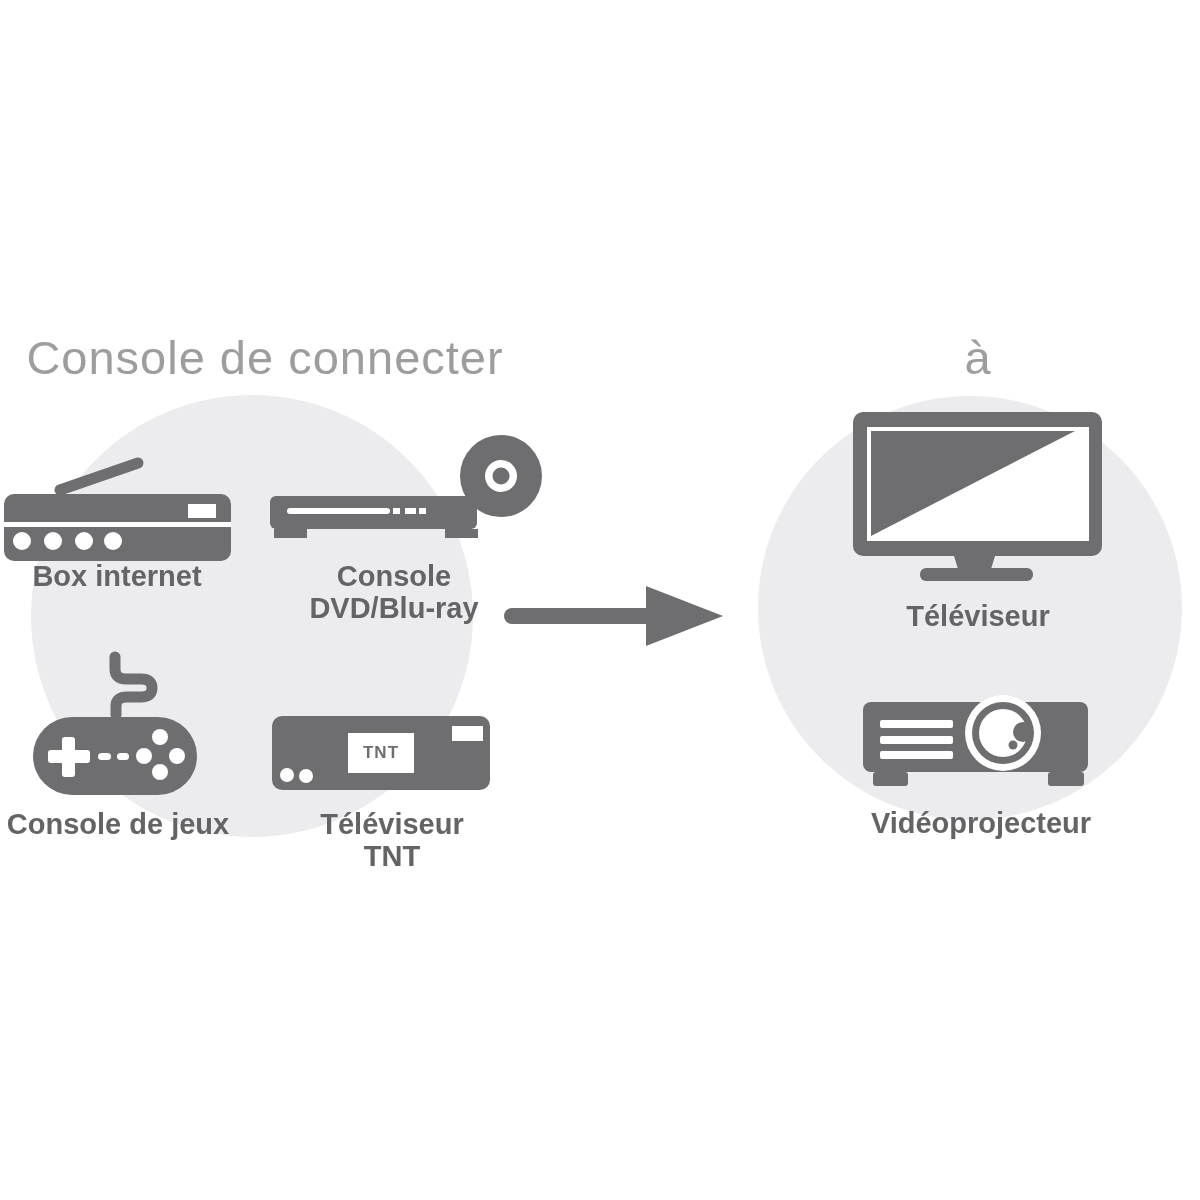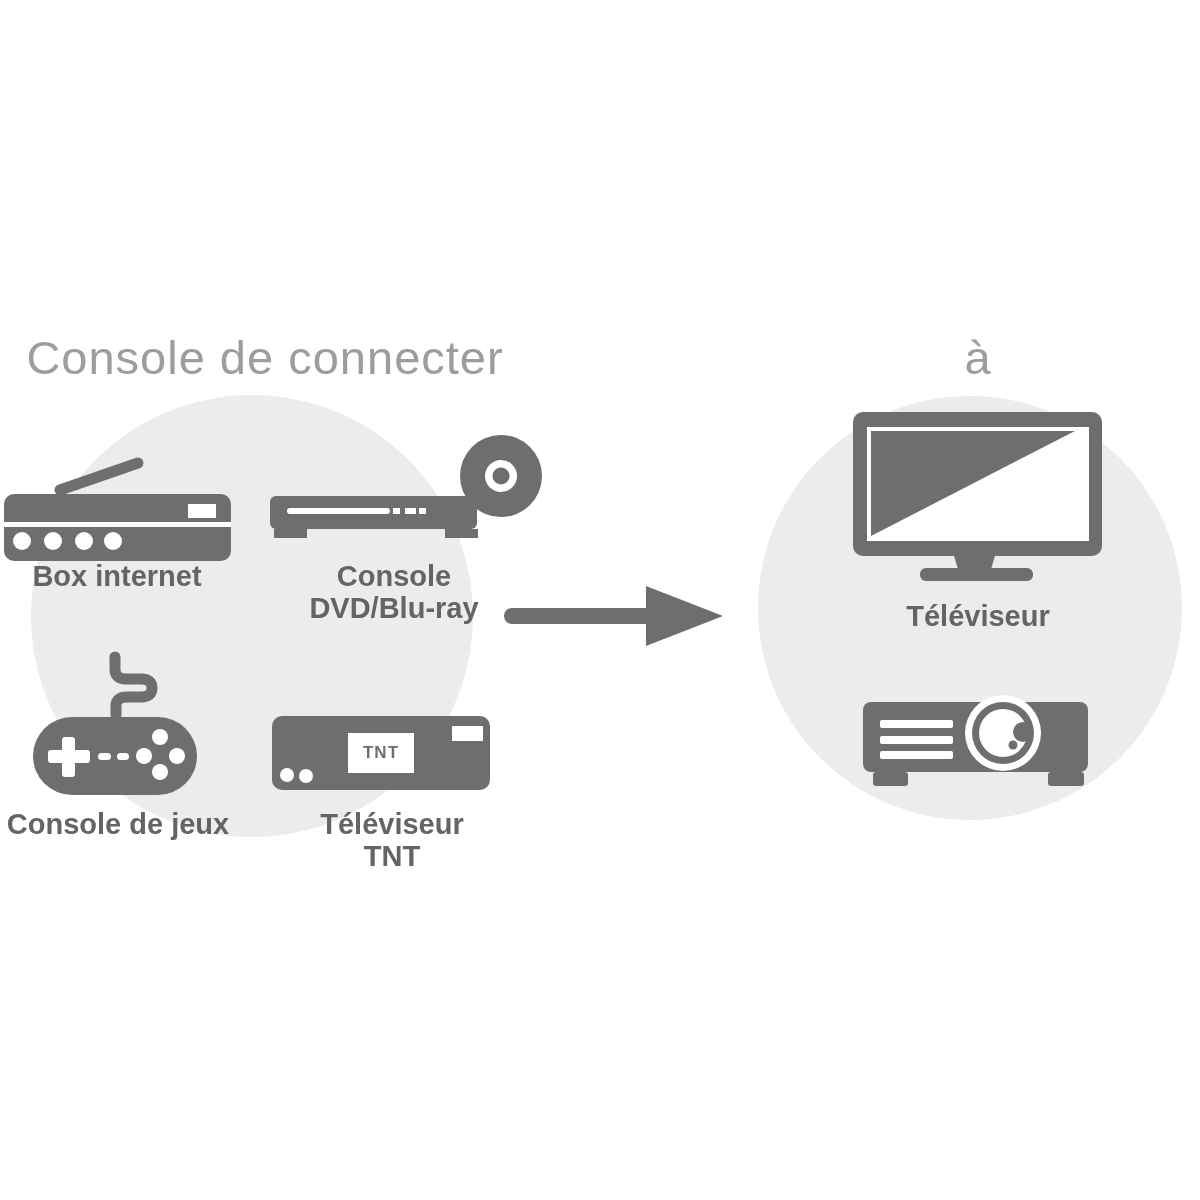--- a/index.html
+++ b/index.html
@@ -142,14 +142,15 @@
     </g>
   </svg>
 
   <div class="dev-label" id="label-box-internet">Box internet</div>
   <div class="dev-label" id="label-lecteur-dvd">Console
 DVD/Blu-ray</div>
   <div class="dev-label" id="label-console">Console de jeux</div>
   <div class="dev-label" id="label-recepteur">Téléviseur
 TNT</div>
   <div class="dev-label" id="label-televiseur">Téléviseur</div>
+  <div class="dev-label" id="label-videoprojecteur">Vidéoprojecteur</div>
 
 </div>
 
 </body></html>

